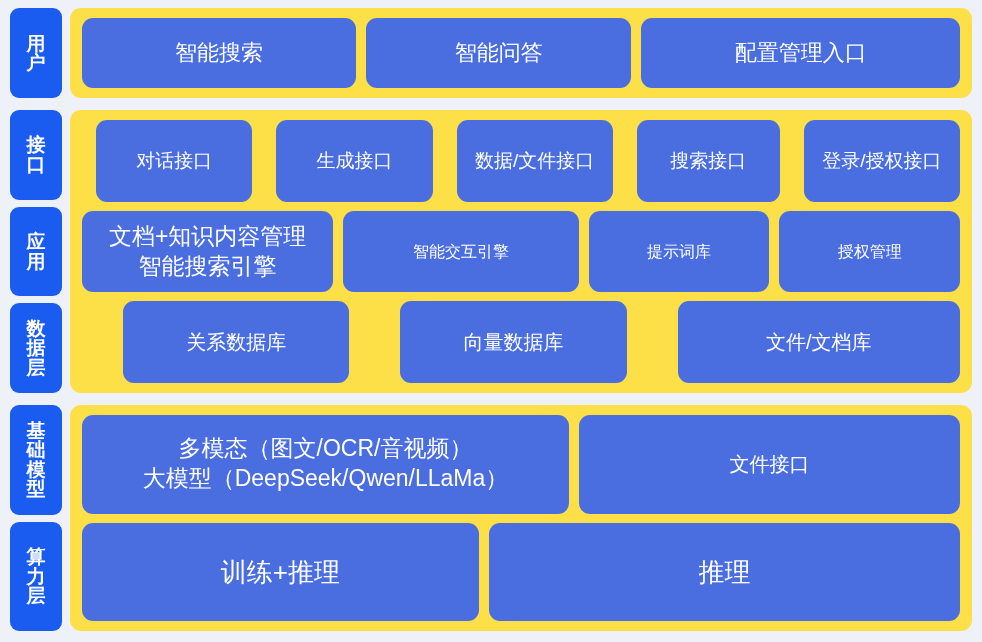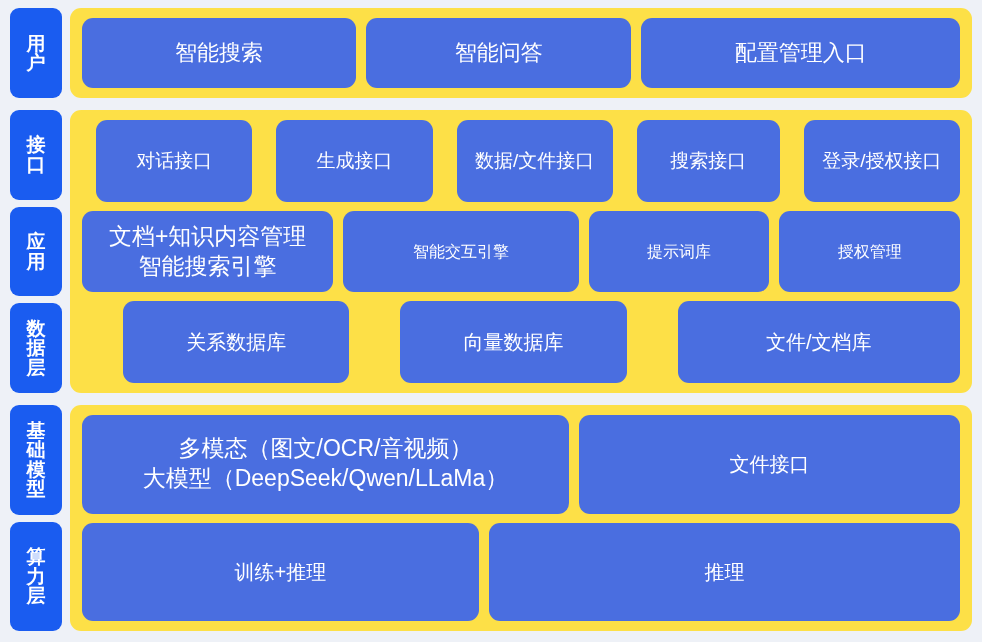--- a/index.html
+++ b/index.html
@@ -73,21 +73,21 @@
     font-size: 21px;
     line-height: 1.32;
     padding: 4px 8px;
     white-space: pre-line;
   }
   .band-users .box { font-size: 22px; }
   .row-interface .box { font-size: 19px; margin-left: 14px; }
   .row-app .box { font-size: 16px; }
   .row-data .box { font-size: 20px; margin-left: 41px; }
   .row-model .box { font-size: 20px; }
-  .row-compute .box { font-size: 20px; }
+  .row-compute .box { font-size: 26px; }
   .box.multiline { font-size: 23px; line-height: 1.3; }
   .w-29 { flex: 29 1 0; } .w-19 { flex: 19 1 0; } .w-21 { flex: 21 1 0; }
   .w-30 { flex: 30 1 0; } .w-38 { flex: 38 1 0; }
   .w-40 { flex: 40 1 0; } .w-46 { flex: 46 1 0; }
   .w-55 { flex: 55 1 0; }
   .w-27 { flex: 27 1 0; } .w-28 { flex: 28 1 0; } .w-34 { flex: 34 1 0; }
   .w-31 { flex: 31 1 0; }
 </style>
 </head>
 <body>

